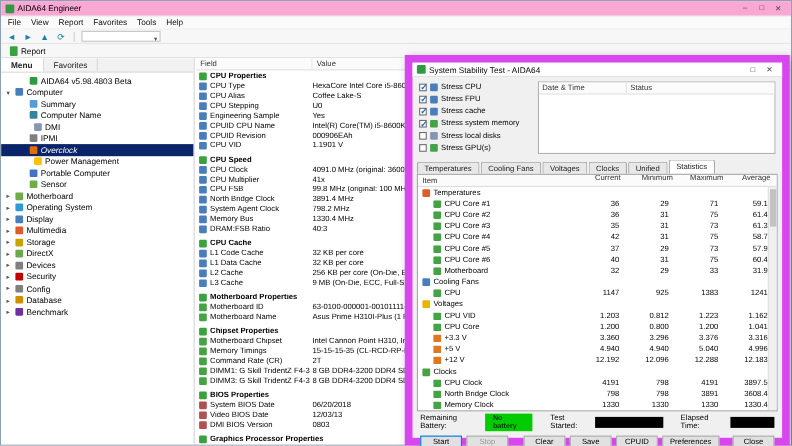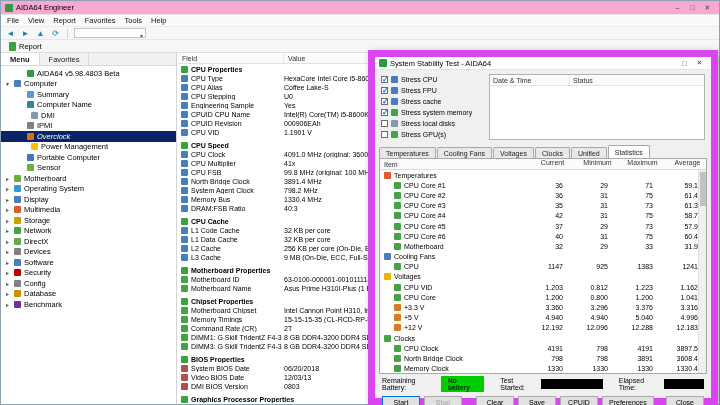--- a/index.html
+++ b/index.html
@@ -246,37 +246,27 @@
           <span class="tree-icon" style="background: rgb(224, 90, 43);"></span>
           <span class="tree-label">Multimedia</span>
         </div>
         <div class="tree-item" style="padding-left: 3px;">
           <span class="expander">▸</span>
           <span class="tree-icon" style="background: rgb(200, 162, 0);"></span>
           <span class="tree-label">Storage</span>
         </div>
         <div class="tree-item" style="padding-left: 3px;">
           <span class="expander">▸</span>
-          <span class="tree-icon" style="background: rgb(68, 163, 68);"></span>
-          <span class="tree-label">Network</span>
-        </div>
-        <div class="tree-item" style="padding-left: 3px;">
-          <span class="expander">▸</span>
           <span class="tree-icon" style="background: rgb(106, 168, 79);"></span>
           <span class="tree-label">DirectX</span>
         </div>
         <div class="tree-item" style="padding-left: 3px;">
           <span class="expander">▸</span>
           <span class="tree-icon" style="background: rgb(128, 128, 128);"></span>
           <span class="tree-label">Devices</span>
-        </div>
-        <div class="tree-item" style="padding-left: 3px;">
-          <span class="expander">▸</span>
-          <span class="tree-icon" style="background: rgb(74, 126, 187);"></span>
-          <span class="tree-label">Software</span>
         </div>
         <div class="tree-item" style="padding-left: 3px;">
           <span class="expander">▸</span>
           <span class="tree-icon" style="background: rgb(192, 0, 0);"></span>
           <span class="tree-label">Security</span>
         </div>
         <div class="tree-item" style="padding-left: 3px;">
           <span class="expander">▸</span>
           <span class="tree-icon" style="background: rgb(128, 128, 128);"></span>
           <span class="tree-label">Config</span>

